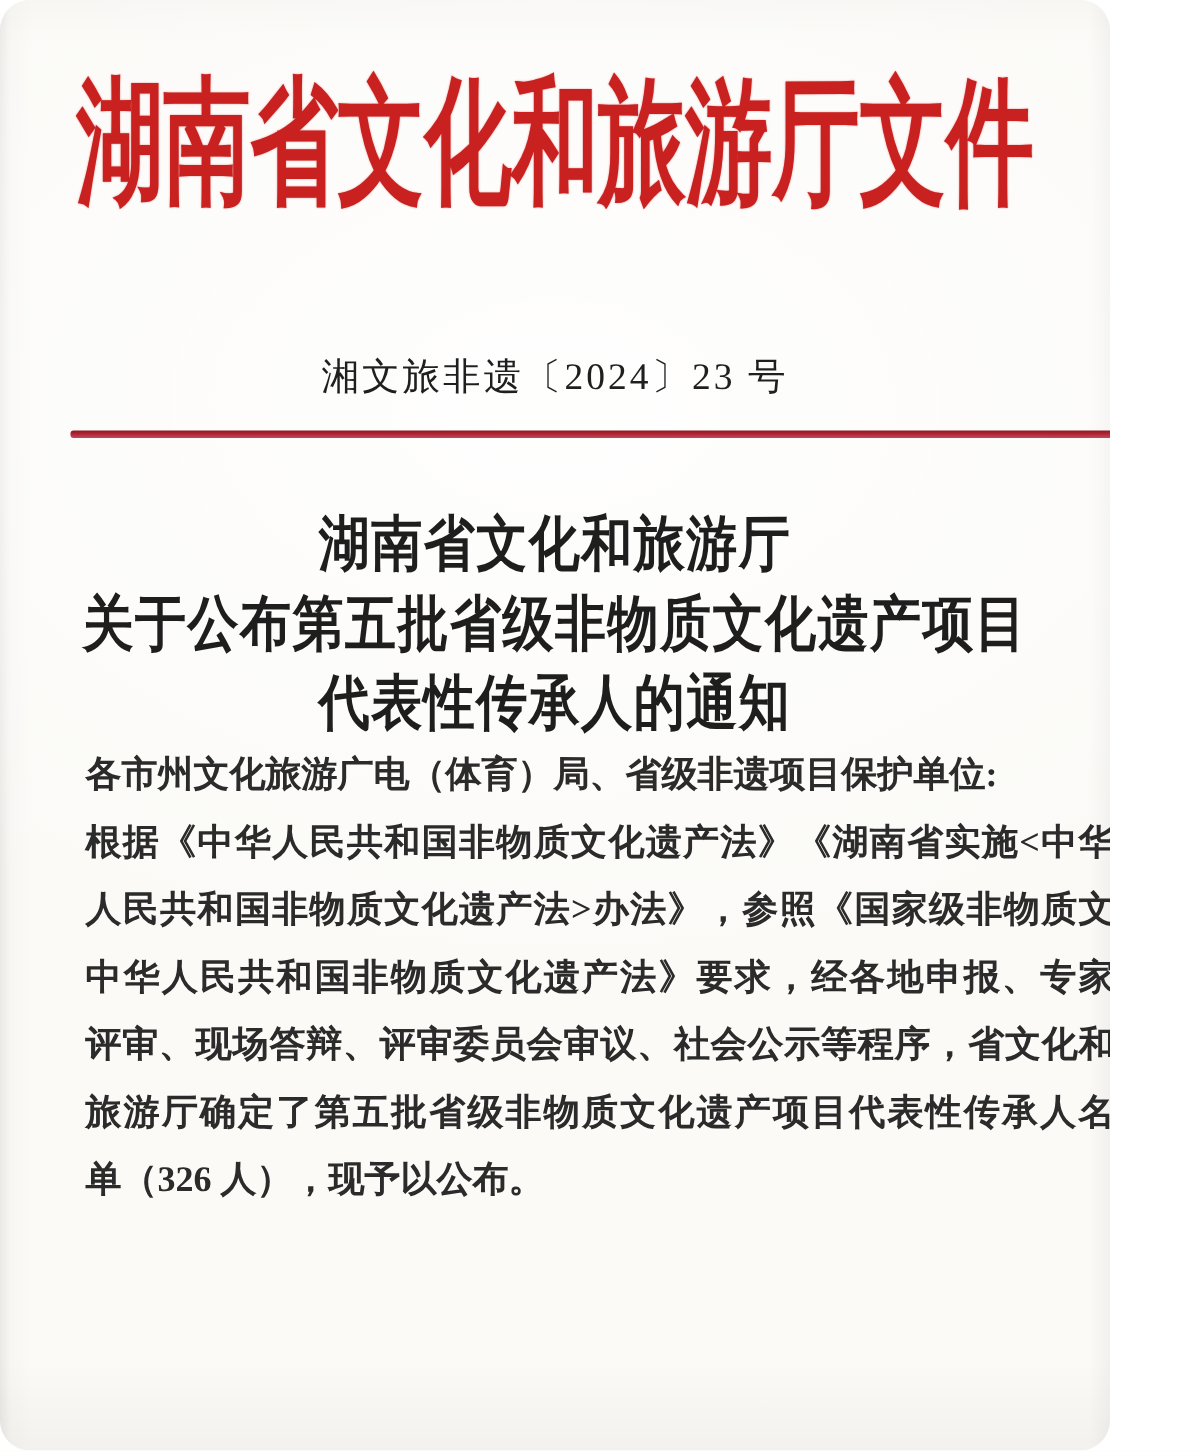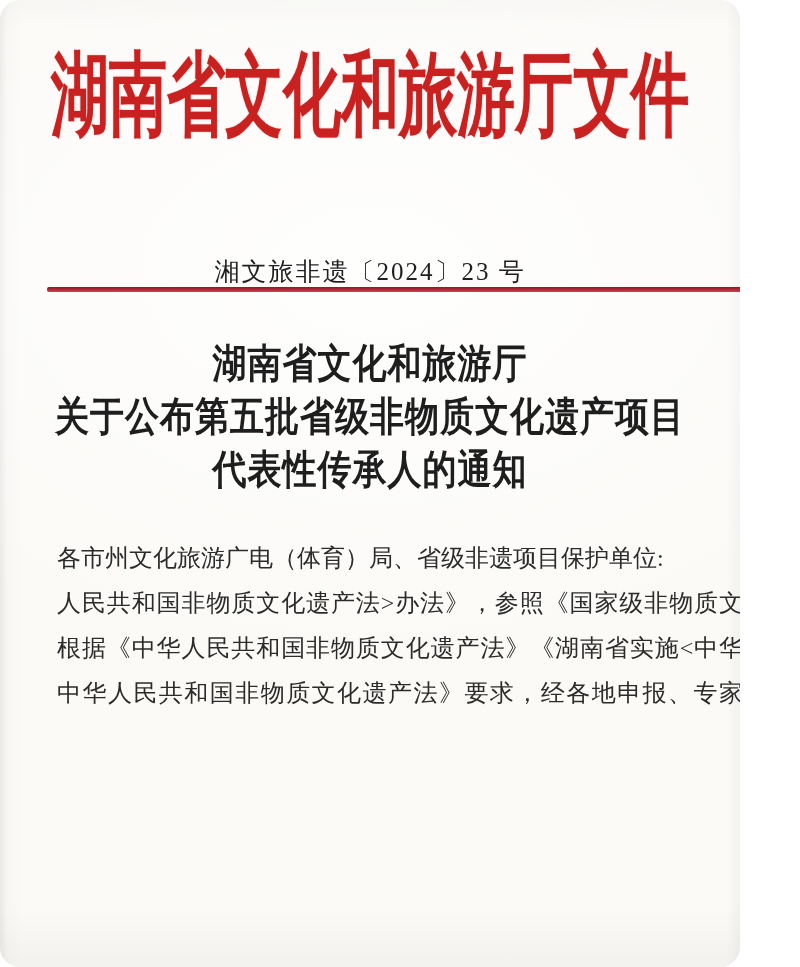--- a/index.html
+++ b/index.html
@@ -40,21 +40,21 @@
     font-weight: bold;
     color: var(--header-red);
     letter-spacing: 0px;
     transform: scaleY(1.58);
     transform-origin: top center;
     text-shadow: 0 0 1px rgba(201,32,32,0.55);
     white-space: nowrap;
   }
   .doc-number {
     position: absolute;
-    top: 256px;
+    top: 236px;
     left: 0;
     width: 100%;
     text-align: center;
     font-size: 25px;
     line-height: 32px;
     letter-spacing: 2px;
     color: #1f1f1f;
     white-space: nowrap;
   }
   .red-rule {
@@ -75,26 +75,27 @@
     font-size: 34px;
     line-height: 45px;
     font-weight: bold;
     letter-spacing: 1px;
     color: #1e1e1e;
     transform: scaleY(1.18);
     transform-origin: top center;
   }
   .doc-body {
     position: absolute;
-    top: 536px;
+    top: 495px;
     left: 57px;
     width: 686px;
     font-size: 24px;
     line-height: 45px;
     color: #2b2b2b;
+    font-weight: bold;
   }
   .body-line {
     width: 100%;
     white-space: nowrap;
   }
   .body-line.justify {
     white-space: normal;
     text-align: justify;
     text-align-last: justify;
   }
@@ -112,18 +113,21 @@
   <div class="red-rule"></div>
 
   <div class="doc-title">
     <div class="title-line">湖南省文化和旅游厅</div>
     <div class="title-line">关于公布第五批省级非物质文化遗产项目</div>
     <div class="title-line">代表性传承人的通知</div>
   </div>
 
   <div class="doc-body">
     <div class="body-line">各市州文化旅游广电（体育）局、省级非遗项目保护单位:</div>
+    <div class="body-line justify">根据《中华人民共和国非物质文化遗产法》《湖南省实施&lt;中华</div>
     <div class="body-line justify">人民共和国非物质文化遗产法&gt;办法》，参照《国家级非物质文</div>
-    <div class="body-line justify">根据《中华人民共和国非物质文化遗产法》《湖南省实施&lt;中华</div>
     <div class="body-line justify">中华人民共和国非物质文化遗产法》要求，经各地申报、专家</div>
+    <div class="body-line justify">评审、现场答辩、评审委员会审议、社会公示等程序，省文化和</div>
+    <div class="body-line justify">旅游厅确定了第五批省级非物质文化遗产项目代表性传承人名</div>
+    <div class="body-line">单（326 人），现予以公布。</div>
   </div>
 
 </div>
 
 </body></html>

